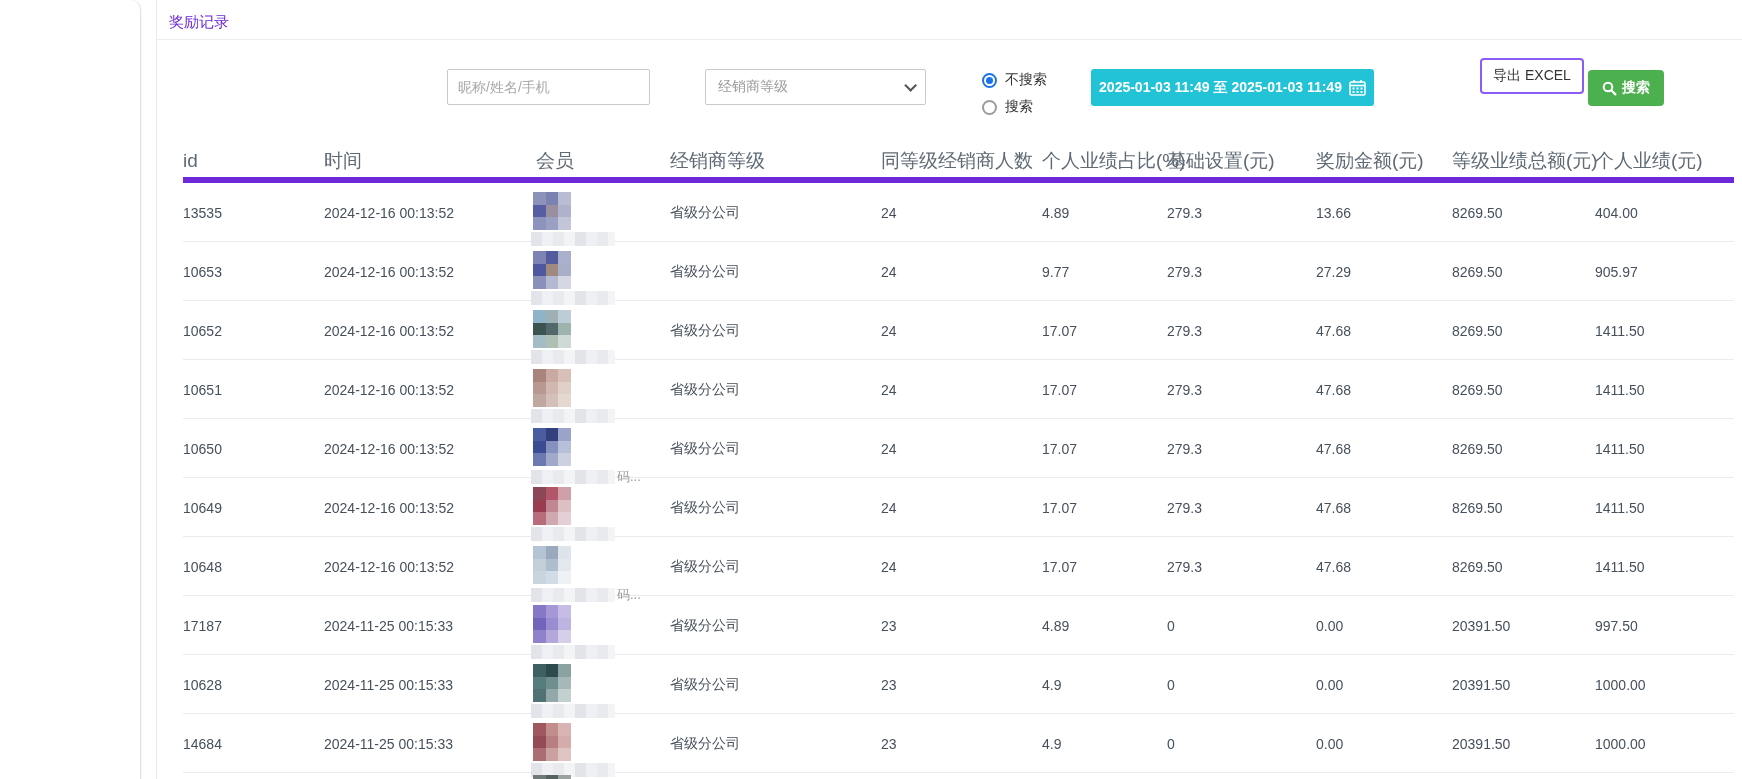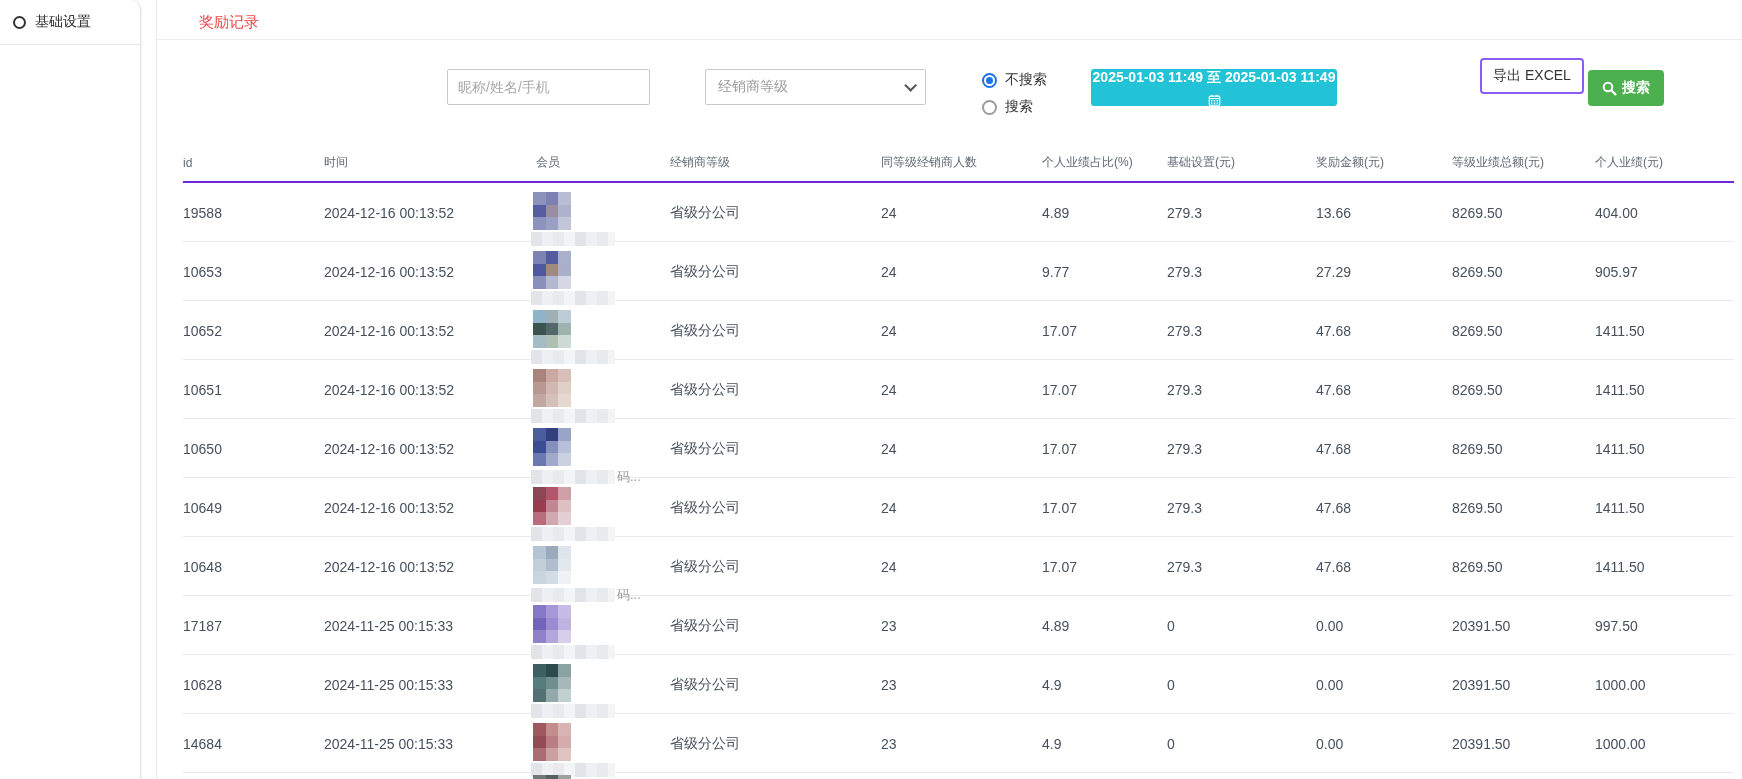--- a/index.html
+++ b/index.html
@@ -13,21 +13,21 @@
     box-shadow:1px 0 2px rgba(0,0,0,.04); z-index:3; }
   .side-item { position:relative; height:45px; display:flex; align-items:center;
     gap:9px; padding-left:13px; border-bottom:1px solid #e8e8e8; cursor:pointer; }
   .side-item .ring { width:13px; height:13px; border:2px solid #333; border-radius:50%;
     flex:0 0 auto; background:#fff; }
   .side-item .lbl { font-size:14px; color:#2b2b2b; white-space:nowrap; }
 
   
   .main { position:absolute; left:156px; top:0; right:0; bottom:0; background:#fff;
     border-left:1px solid #e9e9e9; }
-  .page-title { position:absolute; left:42px; top:13px; font-size:15px; color:#ef4444; }
+  .page-title { position:absolute; left:12px; top:13px; font-size:15px; color:#6d28d9; }
   .title-divider { position:absolute; left:0; right:0; top:39px; border-top:1px solid #ececec; }
 
   
   .txt-input { position:absolute; top:69px; height:36px; border:1px solid #c9c9c9;
     border-radius:2px; padding:0 10px; font-size:14px; color:#333; background:#fff;
     font-family:inherit; }
   .txt-input::placeholder { color:#a9a9a9; }
   #f-reward { left:26px;  width:219px; }
   #f-member { left:290px; width:203px; }
   .select { position:absolute; left:548px; top:69px; width:221px; height:36px;
@@ -39,61 +39,57 @@
 
   .radio-group { position:absolute; left:825px; top:69px; }
   .radio-row { display:flex; align-items:center; gap:8px; height:22px; margin-bottom:5px; cursor:pointer; }
   .rb { width:15px; height:15px; border-radius:50%; position:relative; }
   .rb.on  { border:2px solid #1a73e8; }
   .rb.on::after { content:""; position:absolute; left:2px; top:2px; width:7px; height:7px;
     border-radius:50%; background:#1a73e8; }
   .rb.off { border:2px solid #9c9c9c; }
   .radio-row .lbl { font-size:14px; color:#333; }
 
-  .date-btn { position:absolute; left:934px; top:69px; width:246px; height:37px;
+  .date-btn { position:absolute; left:934px; top:69px; width:283px; height:37px;
     background:#22c3d7; border:none; border-radius:3px; color:#fff; font-weight:bold;
     font-size:14px; display:flex; align-items:center; justify-content:center; gap:7px;
-    cursor:pointer; font-family:inherit;flex-direction:column; }
+    cursor:pointer; font-family:inherit; }
   .export-btn { position:absolute; left:1323px; top:58px; width:104px; height:36px;
     background:#fff; border:2px solid #8b5cf6; border-radius:4px; font-size:14px; color:#333;
     cursor:pointer; font-family:inherit; }
   .search-btn { position:absolute; left:1431px; top:70px; width:76px; height:36px;
     background:#4cb04e; border:none; border-radius:4px; color:#fff; font-size:14px;
     font-weight:bold; display:flex; align-items:center; justify-content:center; gap:5px;
     cursor:pointer; font-family:inherit; }
 
   
   .table { position:absolute; left:26px; right:8px; top:144px; }
   .tr { display:grid;
     grid-template-columns:141px 212px 134px 211px 161px 125px 149px 136px 143px 1fr;
     align-items:center; }
-  .thead { height:39px; border-bottom:2px solid #6d28d9; color:#5f6a75; font-size:12px; }
+  .thead { height:39px; border-bottom:6px solid #6d28d9; color:#5f6a75; font-size:19px; }
   .row { height:59px; border-bottom:1px solid #e9ebed; color:#46505c; font-size:14px; }
   .cell { overflow:visible; white-space:nowrap; }
   .member-cell { position:relative; height:59px; }
   .avatar { position:absolute; left:-3px; top:9px; width:38px; height:38px;
     display:grid; grid-template-columns:repeat(3,1fr); grid-template-rows:repeat(3,1fr); }
   .name-line { position:absolute; left:-5px; top:49px; display:flex; align-items:center; }
   .name-blur { width:84px; height:14px;
     background:repeating-linear-gradient(90deg,#e2e4ea 0 11px,#eef0f3 11px 22px,#e8eaee 22px 33px,#f3f4f6 33px 44px); }
   .name-tail { font-size:13px; color:#9a9a9a; margin-left:2px; }
   .partial { position:relative; height:10px; }
 
   .icon-svg { display:block; }
 </style>
 </head>
 <body>
 
 <div class="page">
 
   <div class="sidebar">
-    <div class="side-item">
-      <span class="ring"></span>
-      <span class="lbl">基础设置</span>
-    </div>
   </div>
 
   <div class="main">
     <div class="page-title">奖励记录</div>
     <div class="title-divider"></div>
 
     <input id="f-member" class="txt-input" type="text" placeholder="昵称/姓名/手机" style="">
 
     <div class="select">
       <span class="sel-text">经销商等级</span>
@@ -145,21 +141,21 @@
         <div class="cell">经销商等级</div>
         <div class="cell">同等级经销商人数</div>
         <div class="cell">个人业绩占比(%)</div>
         <div class="cell">基础设置(元)</div>
         <div class="cell">奖励金额(元)</div>
         <div class="cell">等级业绩总额(元)</div>
         <div class="cell">个人业绩(元)</div>
       </div>
       <div id="tbody">
   <div class="tr row">
-    <div class="cell">19588</div>
+    <div class="cell">13535</div>
     <div class="cell">2024-12-16 00:13:52</div>
     <div class="cell member-cell">
       <div class="avatar">
                 <div style="background: rgb(141, 146, 187);"></div>
                 <div style="background: rgb(123, 129, 177);"></div>
                 <div style="background: rgb(185, 189, 211);"></div>
                 <div style="background: rgb(86, 93, 163);"></div>
                 <div style="background: rgb(154, 143, 159);"></div>
                 <div style="background: rgb(174, 178, 204);"></div>
                 <div style="background: rgb(141, 147, 189);"></div>

